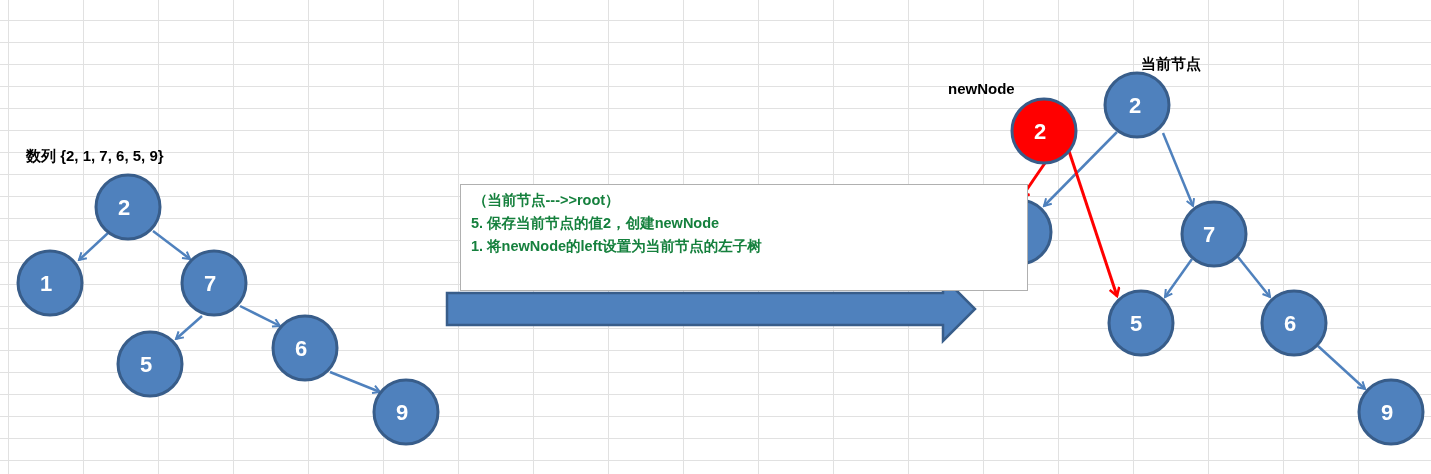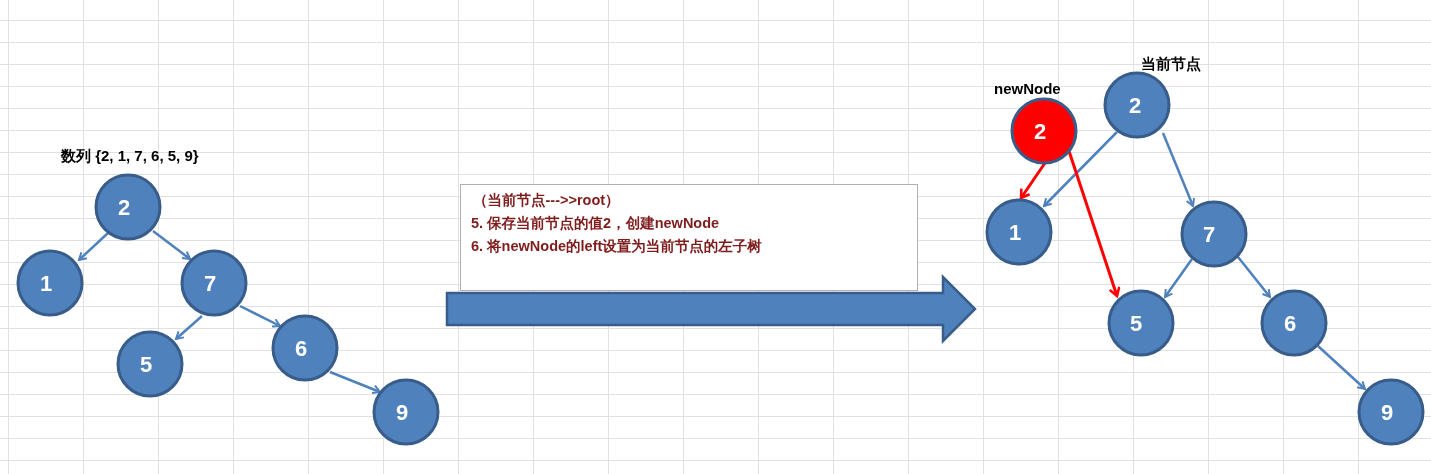--- a/index.html
+++ b/index.html
@@ -9,23 +9,23 @@
     background-image:
       linear-gradient(to right, #e1e1e1 1px, transparent 1px),
       linear-gradient(to bottom, #e1e1e1 1px, transparent 1px);
     background-size:75px 22px, 75px 22px;
     background-position:8px 0, 0 20px;
     font-family:"Liberation Sans", "DejaVu Sans", sans-serif;
   }
   .label { position:absolute; font-weight:bold; font-size:15px; color:#000; white-space:nowrap; }
   svg.canvas { position:absolute; left:0; top:0; }
   .textbox {
-    position:absolute; left:460px; top:184px; width:458px; height:107px;
+    position:absolute; left:460px; top:184px; width:568px; height:107px;
     background:#fff; border:1px solid #b0b0b0; box-sizing:border-box;
-    padding:4px 10px; font-weight:bold; font-size:14.5px; line-height:23px; color:#7f1d1d;
+    padding:4px 10px; font-weight:bold; font-size:14.5px; line-height:23px; color:#15803d;
   }
   .textbox .first { padding-left:2px; }
   .node-text { font-family:"Liberation Sans", "DejaVu Sans", sans-serif; font-weight:bold; font-size:22px; fill:#fff; }
 </style>
 </head>
 <body>
 
 <svg class="canvas" width="1431" height="474" viewBox="0 0 1431 474">
   <defs>
     <marker id="ah-blue" markerWidth="10" markerHeight="10" refX="8" refY="5" orient="auto" markerUnits="userSpaceOnUse">
@@ -107,22 +107,22 @@
   <g>
     <circle cx="1294" cy="323" r="32" fill="#4f81bd" stroke="#385d8a" stroke-width="3"></circle>
     <text class="node-text" x="1290" y="331" text-anchor="middle">6</text>
   </g>
   <g>
     <circle cx="1391" cy="412" r="32" fill="#4f81bd" stroke="#385d8a" stroke-width="3"></circle>
     <text class="node-text" x="1387" y="420" text-anchor="middle">9</text>
   </g>
 </svg>
 
-<div class="label" style="left:26px; top:147px;margin-left:35px;">数列 {2, 1, 7, 6, 5, 9}</div>
+<div class="label" style="left:26px; top:147px;">数列 {2, 1, 7, 6, 5, 9}</div>
 
 <div class="textbox">
   <div class="first">（当前节点---&gt;&gt;root）</div>
   <div>5. 保存当前节点的值2，创建newNode</div>
-  <div>6. 将newNode的left设置为当前节点的左子树</div>
+  <div>1. 将newNode的left设置为当前节点的左子树</div>
 </div>
 
-<div class="label" style="left:994px; top:80px;text-align:right;">newNode</div>
+<div class="label" style="left:948px; top:80px;text-align:right;">newNode</div>
 <div class="label" style="left:1112px; top:55px;margin-left:29px;">当前节点</div>
 
 </body></html>

